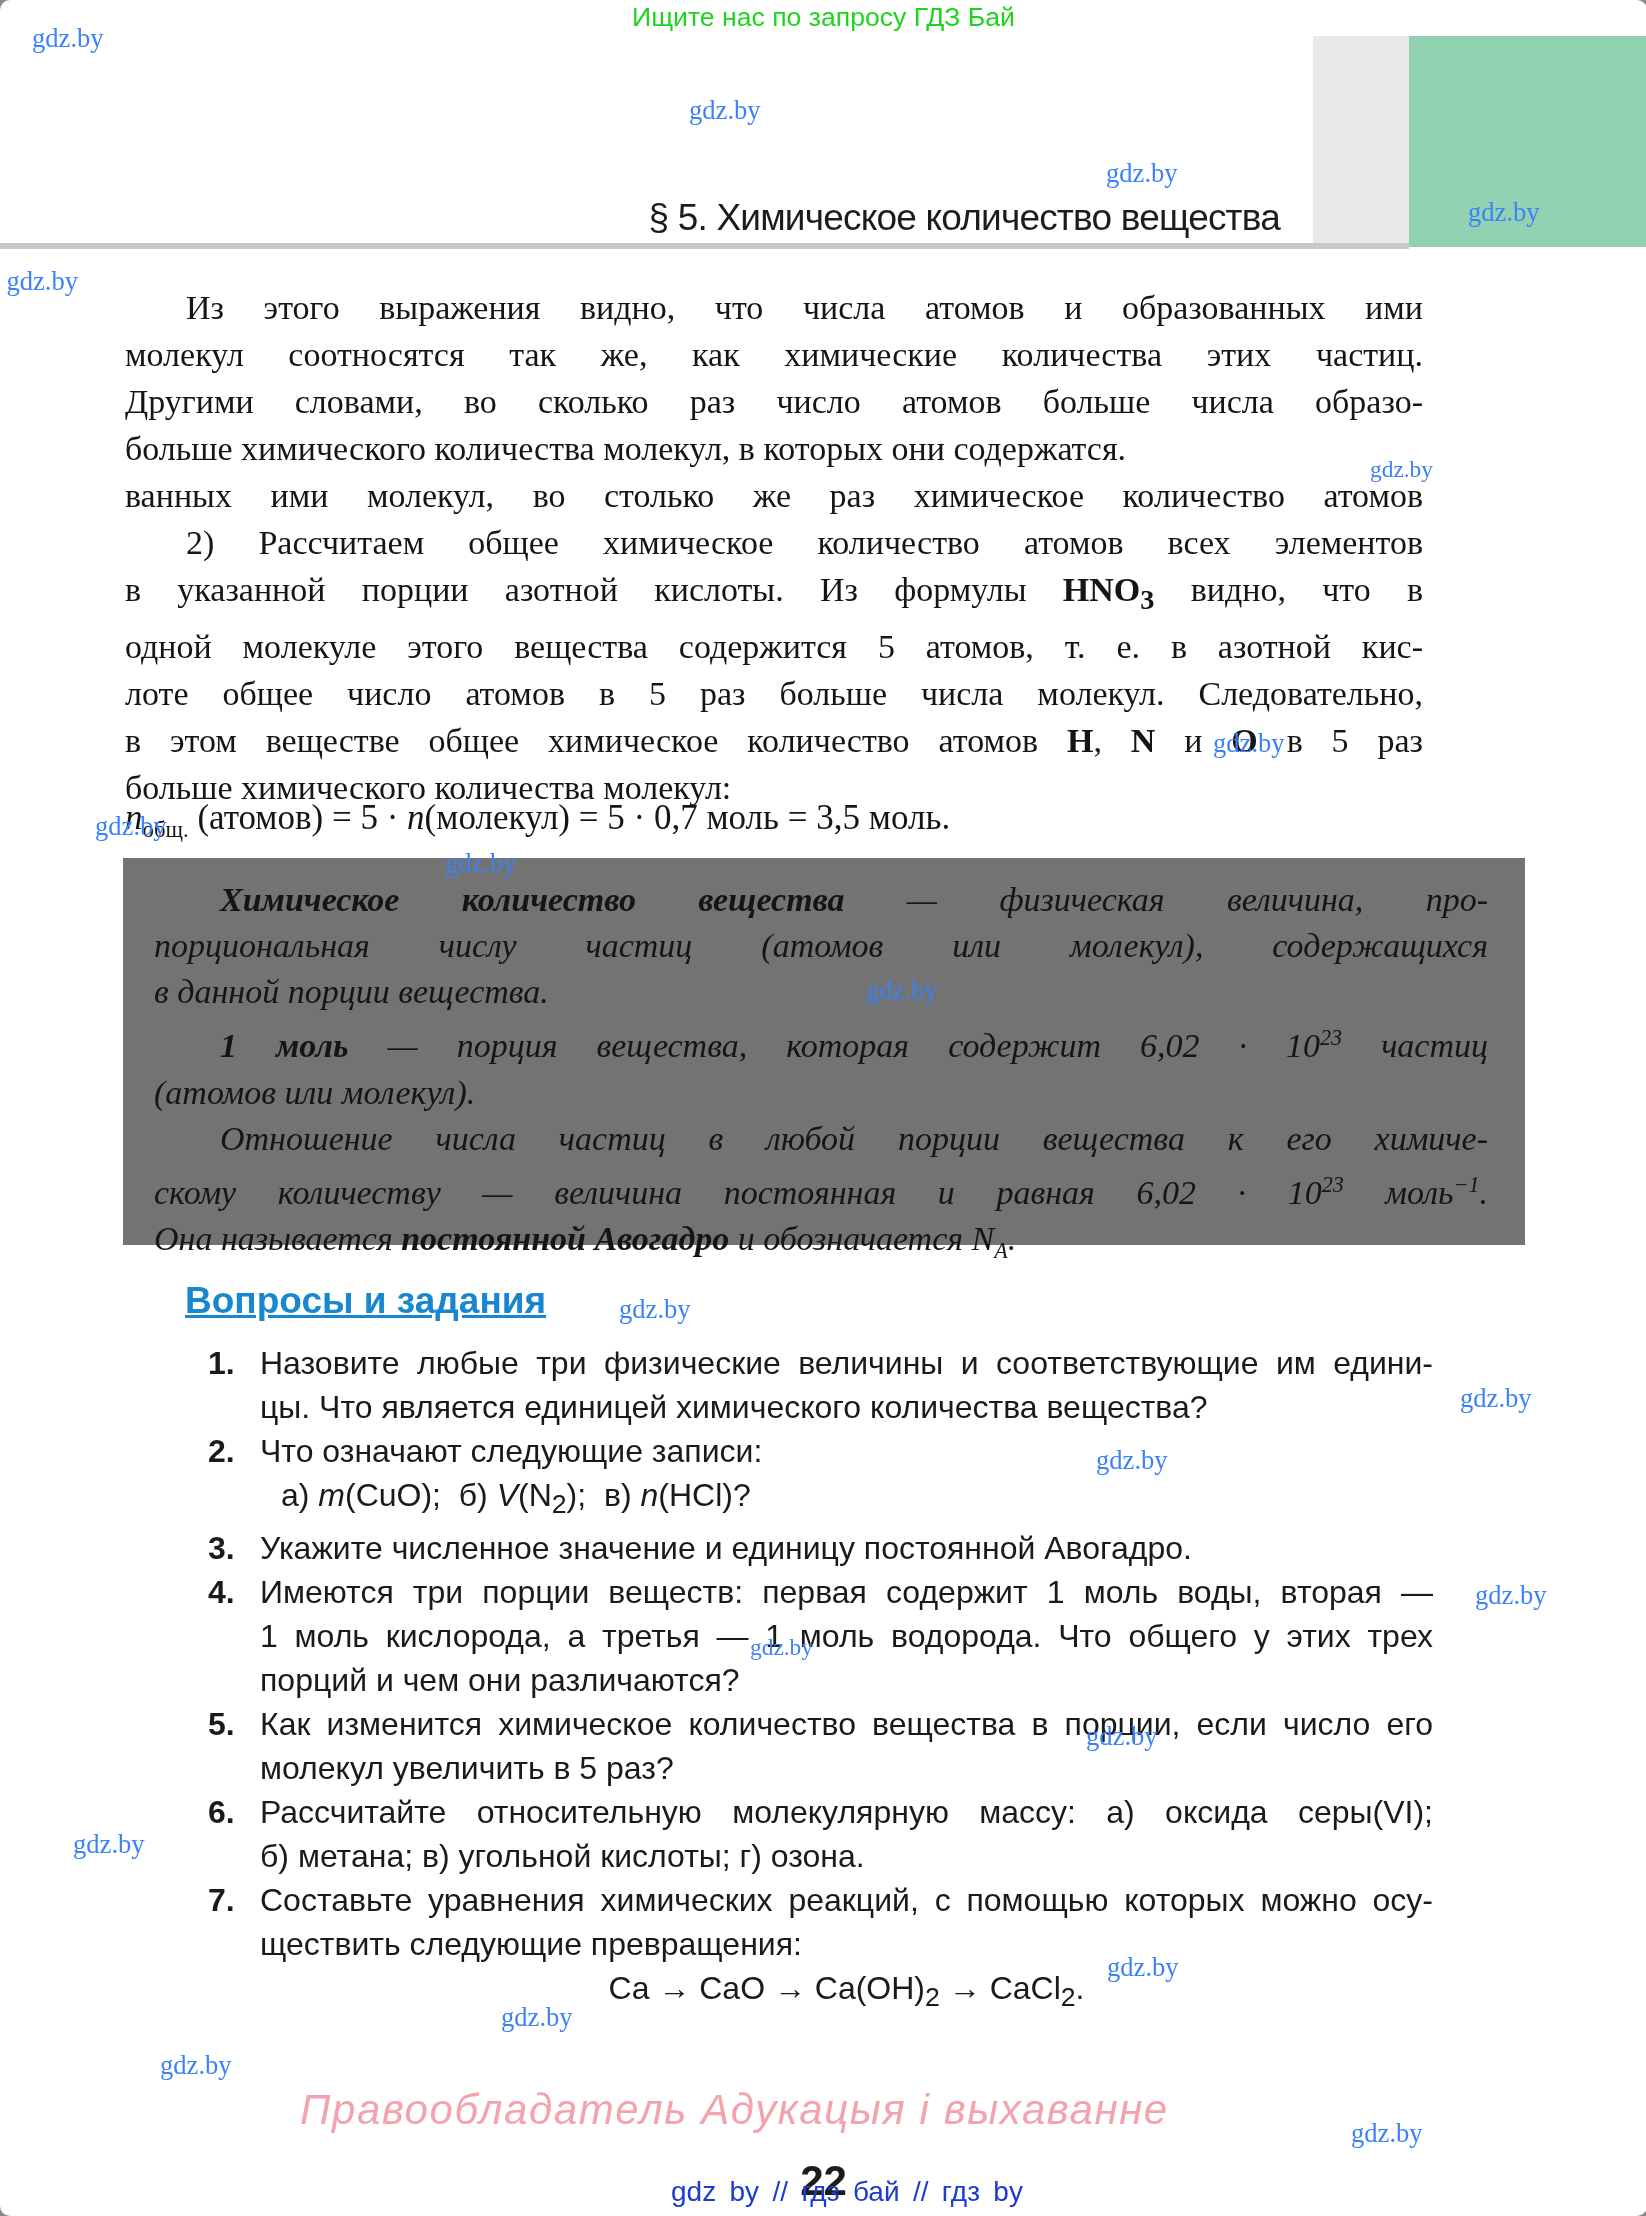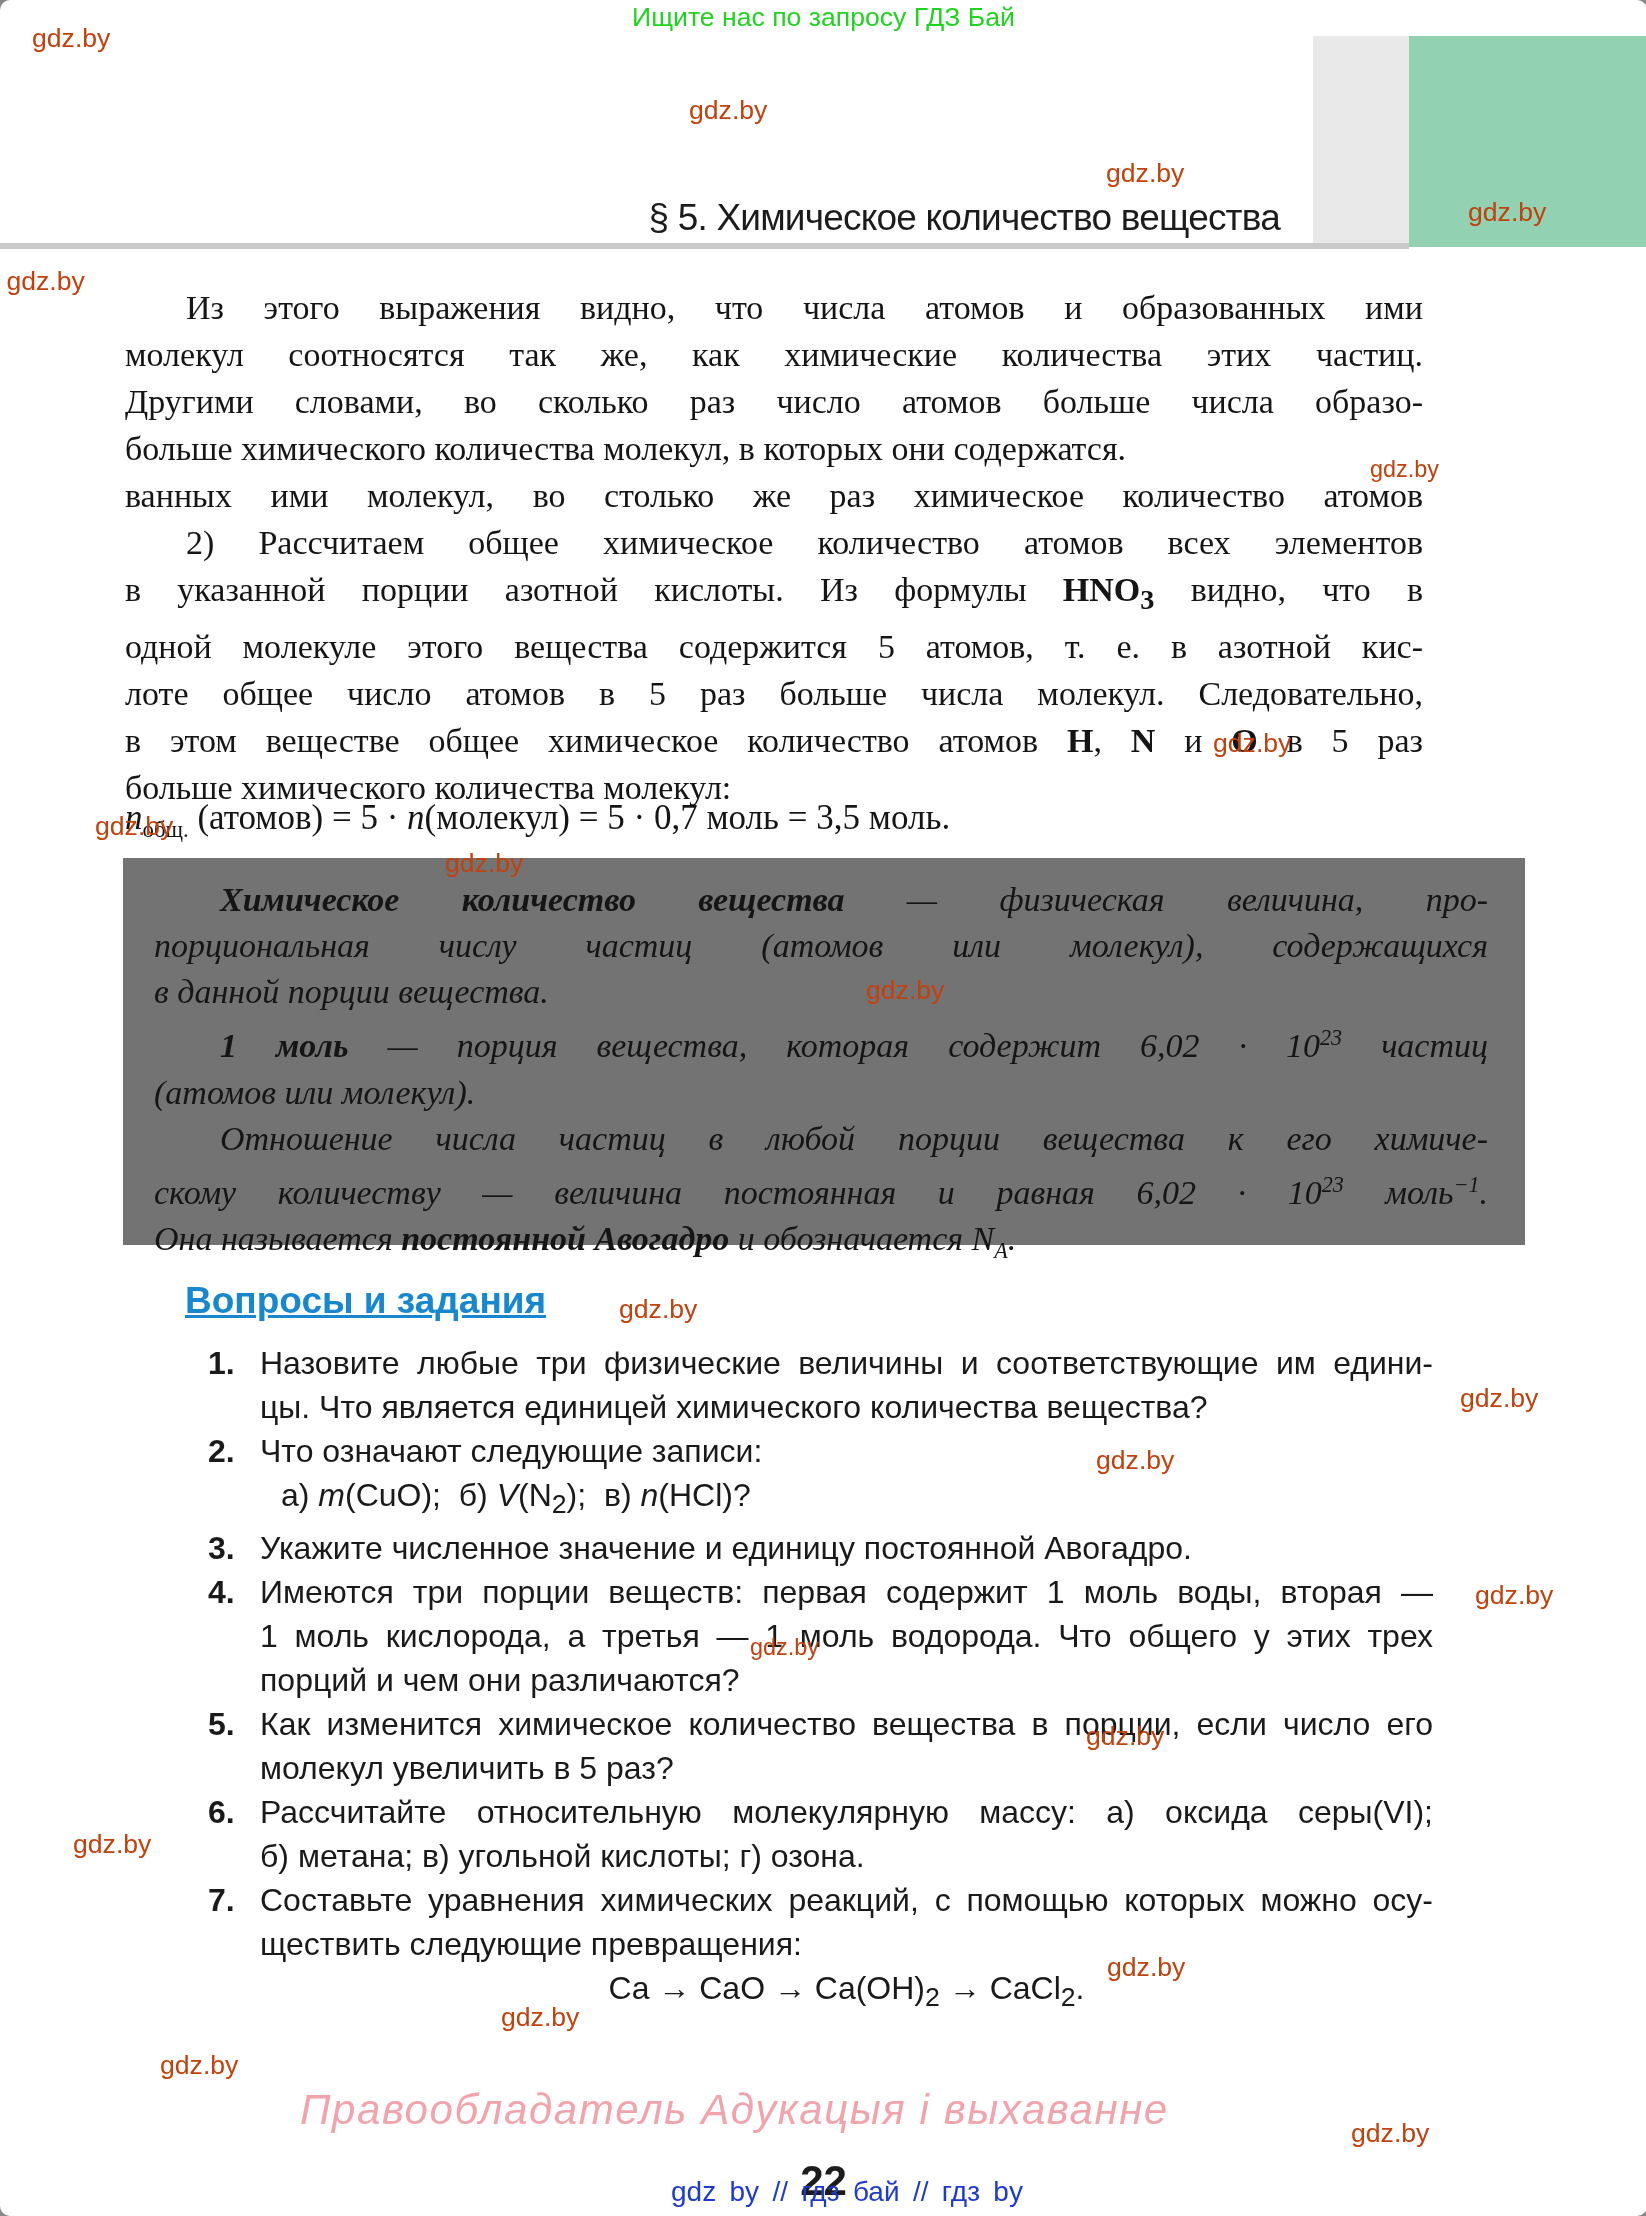--- a/index.html
+++ b/index.html
@@ -48,21 +48,21 @@
   #questions .line.indent{text-indent:21px;}
 
   
   #copyright{position:absolute;left:300px;top:2086px;
     font-family:"Liberation Sans",sans-serif;font-size:42px;font-style:italic;
     color:#f2a3ab;letter-spacing:1.6px;white-space:nowrap;}
   #footer-links{position:absolute;left:671px;top:2176px;
     font-family:"Liberation Sans",sans-serif;font-size:28px;color:#1d3ad3;word-spacing:5.6px;white-space:nowrap;}
 
   
-  .wm{position:absolute;font-family:Liberation Sans, sans-serif;font-size:26.6px;color:#c2410c;
+  .wm{position:absolute;font-family:Liberation Serif, serif;font-size:26.6px;color:#3b82f6;
       white-space:nowrap;z-index:5;}
   .wm.wm-s{font-size:23.4px;}
 </style>
 </head>
 <body>
 
 <div id="page">
 
   <div id="top-banner" style="color: rgb(30, 212, 30);">Ищите нас по запросу ГДЗ Бай</div>
 

